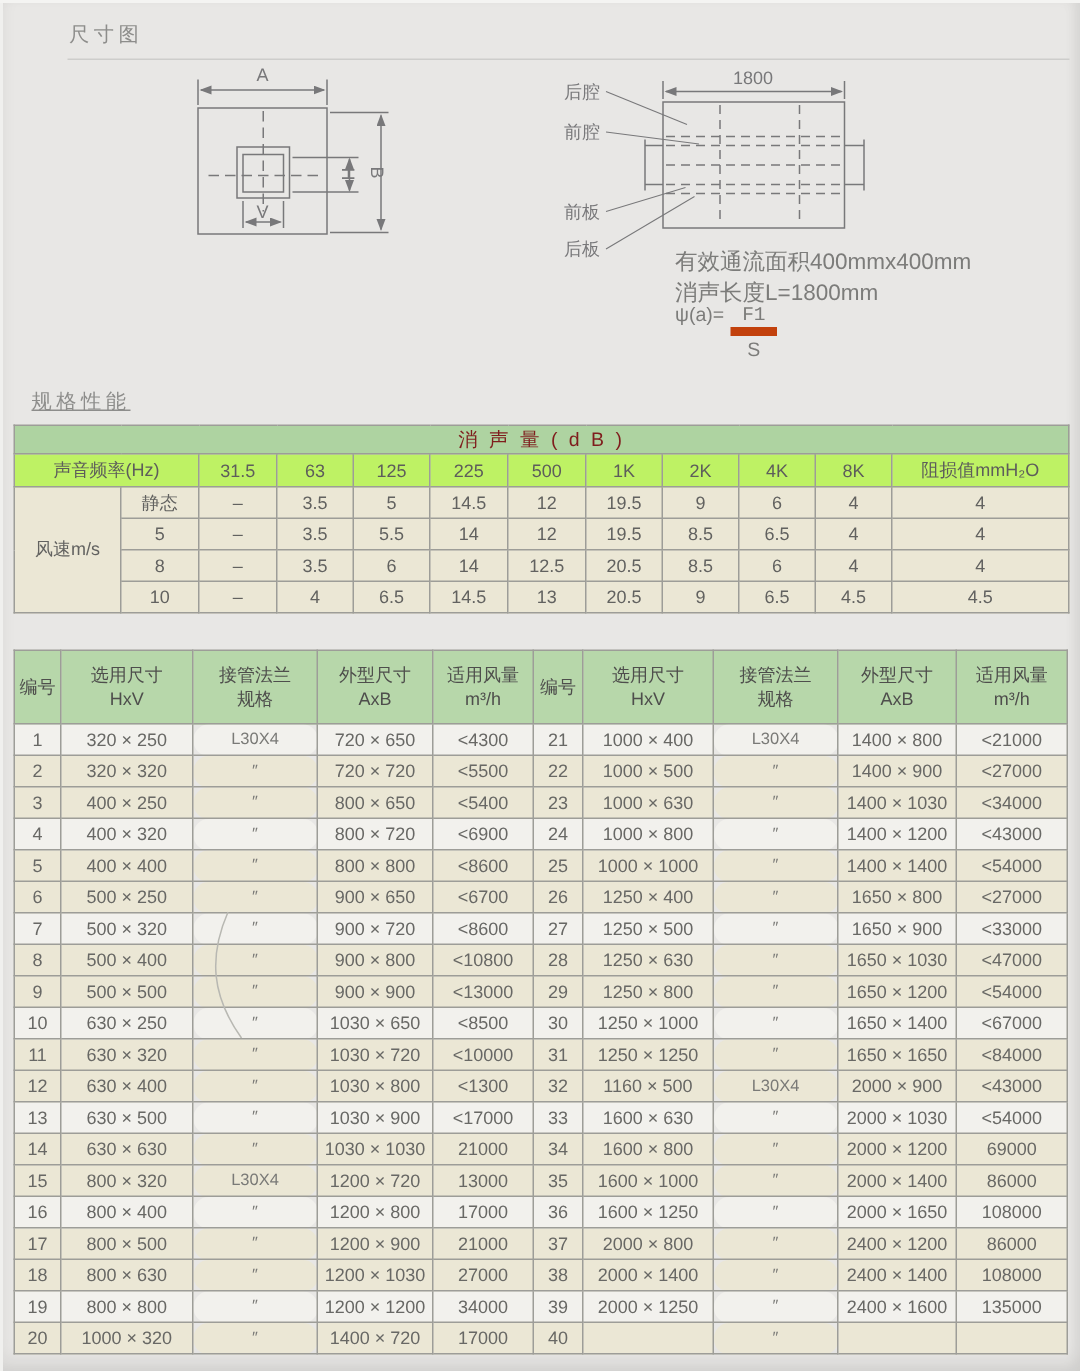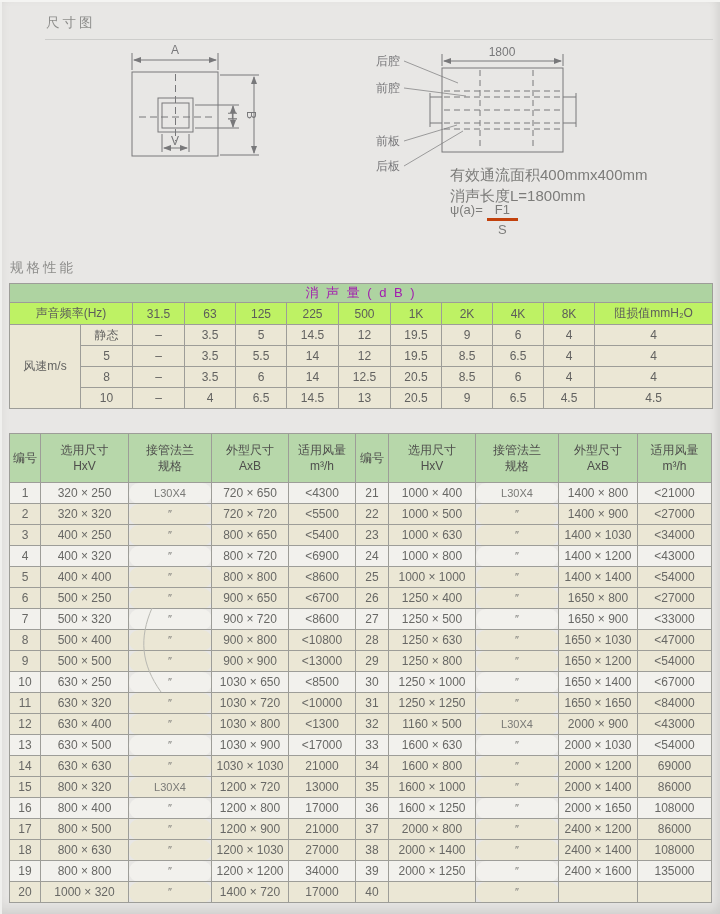--- a/index.html
+++ b/index.html
@@ -7,26 +7,26 @@
         font-family:"Liberation Sans","DejaVu Sans",sans-serif;
         box-shadow:inset 0 2px 0 #f4f4f2, inset 2px 0 0 #f0f0ee, inset 0 -7px 12px rgba(0,0,0,.08), inset -4px 0 8px rgba(0,0,0,.04);}
   .sec-title{position:absolute;color:#8d8d8b;font-size:13.5px;letter-spacing:3px;}
   .rule{position:absolute;left:45px;width:668px;top:39px;height:1px;background:#cdcdcb;}
   svg{position:absolute;overflow:visible;}
   svg text{fill:#78787a;font-size:12px;font-family:"Liberation Sans","DejaVu Sans",sans-serif;}
   .notes-left{position:absolute;left:128px;top:166px;font-size:13px;line-height:21px;color:#7c7c7a;}
   .notes-right{position:absolute;left:450px;top:164px;font-size:15px;line-height:21px;color:#7c7c7a;}
   .formula{position:absolute;left:450px;top:202px;display:flex;align-items:flex-start;color:#7c7c7a;font-size:13px;}
   .frac{display:inline-block;text-align:center;margin-left:4px;font-size:13px;}
-  .frac .num{border-bottom:3px solid #c2410c;padding:0 8px 1px;display:block;}
+  .frac .num{border-bottom:6px solid #c2410c;padding:0 8px 1px;display:block;font-family:Liberation Mono, monospace;}
   .frac .den{padding-top:1px;display:block;}
   table{border-collapse:collapse;table-layout:fixed;}
   .t1{position:absolute;left:9px;top:283px;width:703px;font-size:12px;color:#626260;}
   .t1 th,.t1 td{border:1px solid #9d9d98;text-align:center;padding:0;font-weight:normal;}
-  .t1 .title{background:#aed3a1;color:#a21caf;font-size:13px;height:18px;letter-spacing:2px;}
+  .t1 .title{background:#aed3a1;color:#7f1d1d;font-size:13px;height:18px;letter-spacing:2px;}
   .t1 .hdr2 th{background:#bef264;height:21px;font-size:12px;color:#5d5d5b;}
   .t1 td{background:#ebe7d5;height:20px;}
   .t2{position:absolute;left:9px;top:433px;width:702px;font-size:12px;color:#68686
 
 
 5;}
   .t2 th,.t2 td{border:1px solid #9d9d98;text-align:center;padding:0;}
   .t2 th{background:#b7d7aa;color:#4e4e4c;font-weight:normal;font-size:12px;line-height:16px;height:44px;padding:2px 0;}
   .t2 td{height:20px;color:#686865;}
   .t2 tr.light td{background:#f2f1ed;}
@@ -116,21 +116,21 @@
     <div>消声长度L=1800mm</div>
   </div>
   <div class="formula">
     <span>ψ(a)=</span>
     <span class="frac">
       <span class="num">F1</span>
       <span class="den">S</span>
     </span>
   </div>
 
-  <div class="sec-title" style="left:10px;top:259px;">规格性能</div>
+  <div class="sec-title" style="left:21px;top:259px;text-decoration:underline;">规格性能</div>
 
   <table class="t1">
     <colgroup>
       <col style="width:71px">
         <col style="width:52px">
         <col style="width:52px">
         <col style="width:51px">
       <col style="width:51px">
         <col style="width:52px">
         <col style="width:52px">

